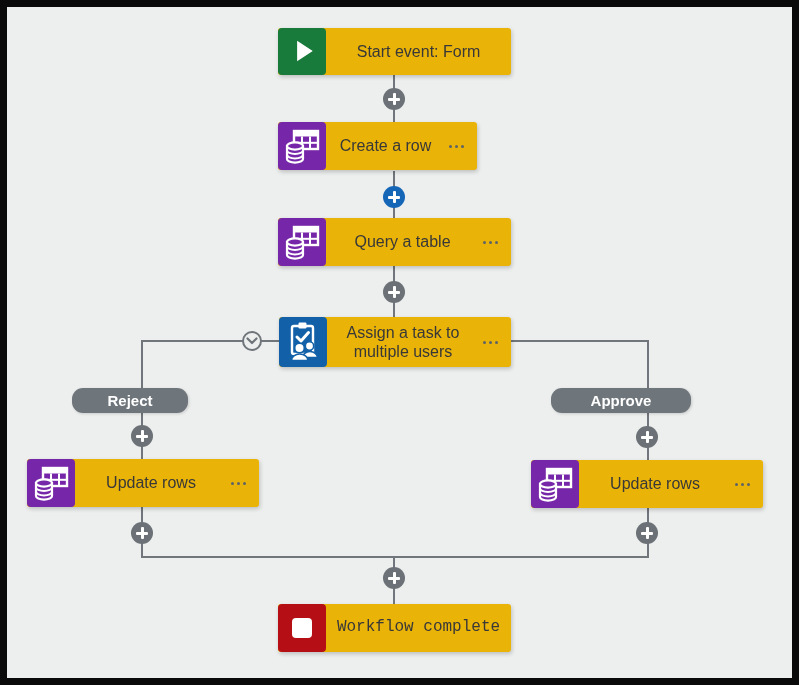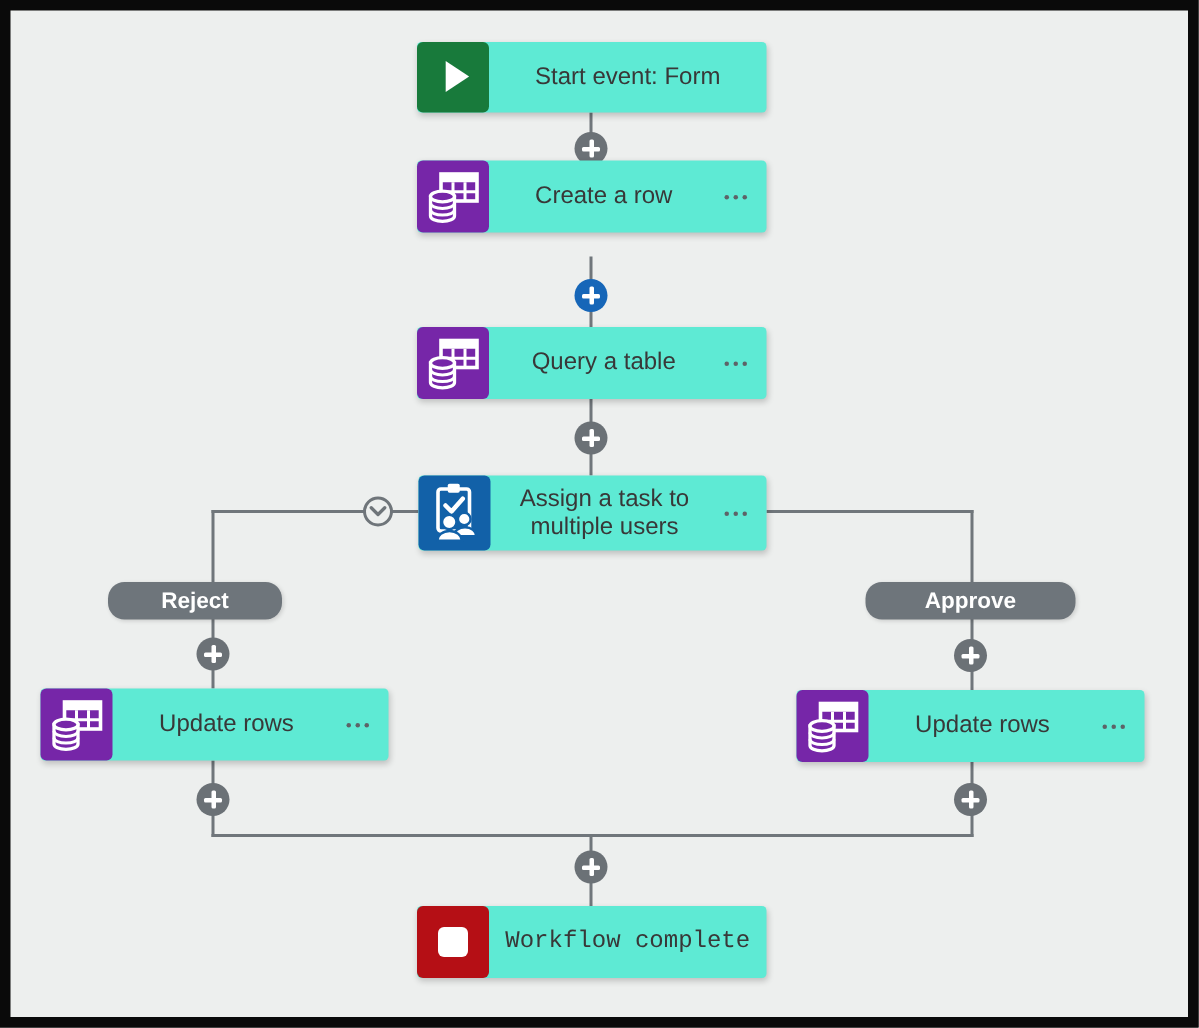--- a/index.html
+++ b/index.html
@@ -10,21 +10,21 @@
   .line{position:absolute;background:#70767b;z-index:1;}
 
   
   .plus{position:absolute;width:22px;height:22px;border-radius:50%;background:#6b7176;z-index:2;cursor:pointer;}
   .plus::before,.plus::after{content:"";position:absolute;background:#fff;border-radius:1px;}
   .plus::before{left:5px;top:9.5px;width:12px;height:3px;}
   .plus::after{left:9.5px;top:5px;width:3px;height:12px;}
   .plus.blue{background:#1666b8;}
 
   
-  .node{position:absolute;display:flex;align-items:stretch;background:#5eead4;border-radius:3px;
+  .node{position:absolute;display:flex;align-items:stretch;background:#eab308;border-radius:3px;
         box-shadow:1px 2px 4px rgba(0,0,0,0.20);z-index:3;}
   .tile{flex:none;width:48px;border-radius:4px;display:flex;align-items:center;justify-content:center;}
   .tile.green{background:#187a3b;}
   .tile.purple{background:#7626a8;}
   .tile.blue{background:#1261a8;}
   .tile.red{background:#b50f15;}
   .node .label{flex:1;display:flex;align-items:center;justify-content:center;text-align:center;
         font-size:16px;color:#383838;line-height:1.2;padding:0 2px;}
   .node .menu{flex:none;width:32px;border:none;background:transparent;display:flex;align-items:center;
         justify-content:center;cursor:pointer;padding:0 10px 0 0;}
@@ -65,40 +65,40 @@
     <div class="plus" style="left:376px;top:274px;"></div>
     <div class="plus" style="left:124px;top:418px;"></div>
     <div class="plus" style="left:629px;top:419px;"></div>
     <div class="plus" style="left:124px;top:515px;"></div>
     <div class="plus" style="left:629px;top:515px;"></div>
     <div class="plus" style="left:376px;top:560px;"></div>
 
     <div class="pill" style="left:65px;top:381px;width:116px;">
       <span>Reject</span>
     </div>
-    <div class="pill" style="left:570px;top:381px;width:140px;">
+    <div class="pill" style="left:544px;top:381px;width:140px;">
       <span>Approve</span>
     </div>
 
     <div class="chev" style="left:235px;top:324px;">
       <svg width="12" height="8" viewBox="0 0 12 8">
         <polyline points="1.5,1.5 6,6 10.5,1.5" fill="none" stroke="#6f757a" stroke-width="2.2" stroke-linecap="round" stroke-linejoin="round"></polyline>
       </svg>
     </div>
 
     <div class="node" style="left:271px;top:21px;width:233px;height:47px;">
       <div class="tile green">
         <svg width="48" height="47" viewBox="0 0 48 48">
           <polygon points="19,13 35,23.5 19,34" fill="#ffffff"></polygon>
         </svg>
       </div>
       <div class="label">Start event: Form</div>
     </div>
 
-    <div class="node" style="left:271px;top:100px;width:233px;height:48px;">
+    <div class="node" style="left:271px;top:115px;width:199px;height:48px;">
       <div class="tile purple">
         <svg width="48" height="48" viewBox="0 0 48 48">
           <rect x="16" y="9" width="24" height="18" fill="none" stroke="#fff" stroke-width="2.4"></rect>
           <rect x="16" y="9" width="24" height="5.5" fill="#fff"></rect>
           <line x1="16" y1="20.8" x2="40" y2="20.8" stroke="#fff" stroke-width="2"></line>
           <line x1="24" y1="14.5" x2="24" y2="27" stroke="#fff" stroke-width="2"></line>
           <line x1="32" y1="14.5" x2="32" y2="27" stroke="#fff" stroke-width="2"></line>
           <path d="M9 24 v13 a8 3.6 0 0 0 16 0 v-13 z" fill="#7626a8" stroke="#fff" stroke-width="2.2"></path>
           <ellipse cx="17" cy="24" rx="8" ry="3.6" fill="#7626a8" stroke="#fff" stroke-width="2.2"></ellipse>
           <path d="M9 28.4 a8 3.6 0 0 0 16 0" fill="none" stroke="#fff" stroke-width="2"></path>

